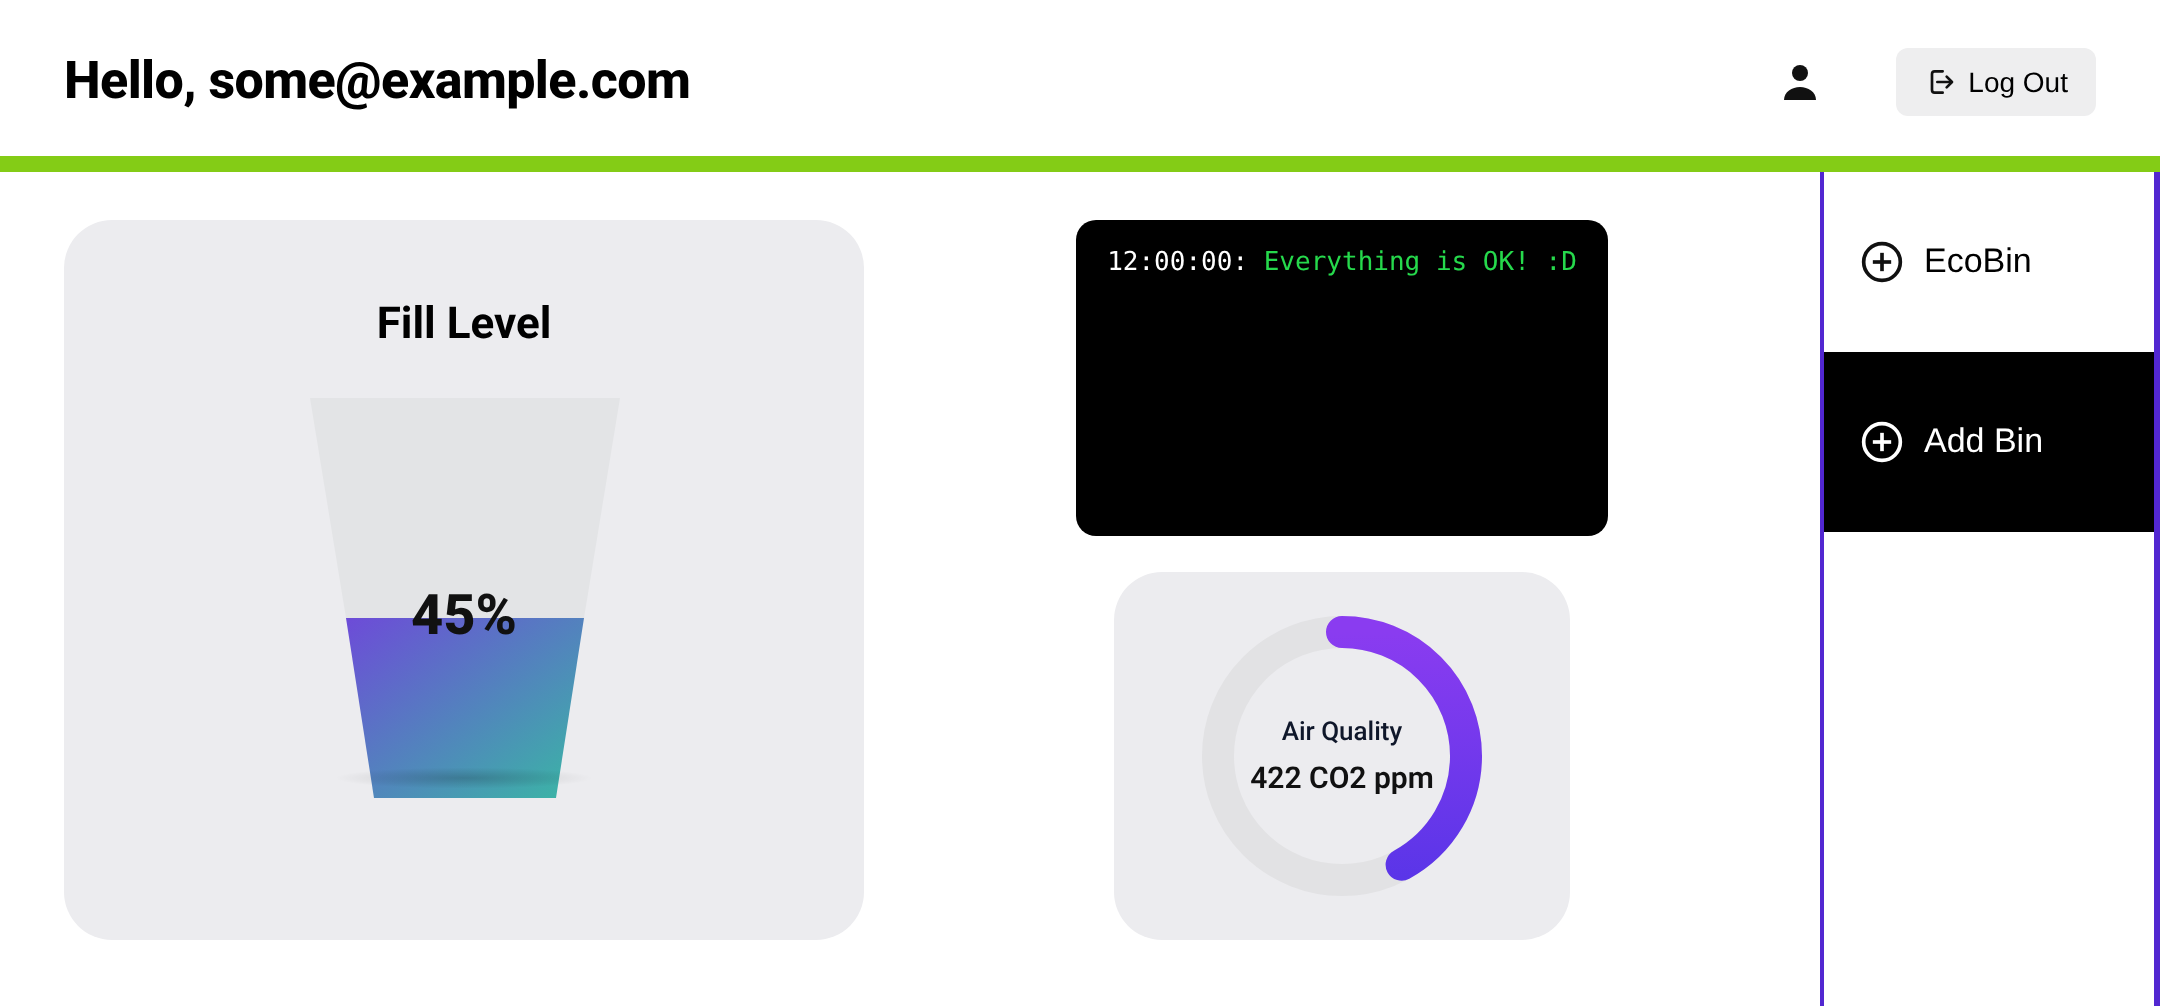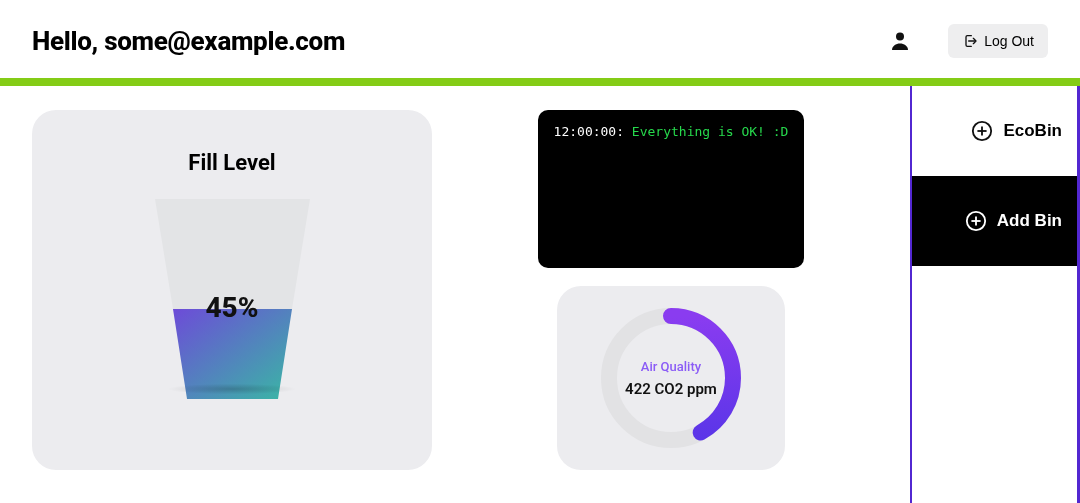--- a/index.html
+++ b/index.html
@@ -136,21 +136,21 @@
       align-items: center;
       justify-content: center;
     }
     .gauge svg { transform: rotate(-90deg); }
     .gauge-track { stroke: #e2e2e4; }
     .gauge-fill { stroke: url(#gaugeGrad); stroke-linecap: round; }
     .gauge-inner {
       position: absolute;
       text-align: center;
     }
-    .gauge-label { font-size: 13px; font-weight: 500; color: #8b5cf6; margin-bottom: 6px; }
+    .gauge-label { font-size: 13px; font-weight: 500; color: #0f172a; margin-bottom: 6px; }
     .gauge-value { font-size: 15px; font-weight: 600; color: #111; }
 
     .sidebar {
       width: 170px;
       border-left: 2px solid #5227d1;
       display: flex;
       flex-direction: column;
       position: relative;
     }
     .sidebar::after {
@@ -159,27 +159,26 @@
       right:0; top:0; bottom:0; width:3px;
       background:#5227d1;
     }
     .side-item {
       display: flex;
       align-items: center;
       gap: 10px;
       padding: 0 18px;
       height: 90px;
       font-size: 17px;
-      font-weight: 700;
+      font-weight: 400;
       cursor: pointer;
       border: none;
       background: transparent;
       width: 100%;
       text-align: left;
-      justify-content: flex-end;
     }
     .side-item.dark {
       background: #000;
       color: #fff;
     }
     .side-item .plus-icon {
       width: 22px; height: 22px; flex-shrink: 0;
     }
   </style>
 </head>

